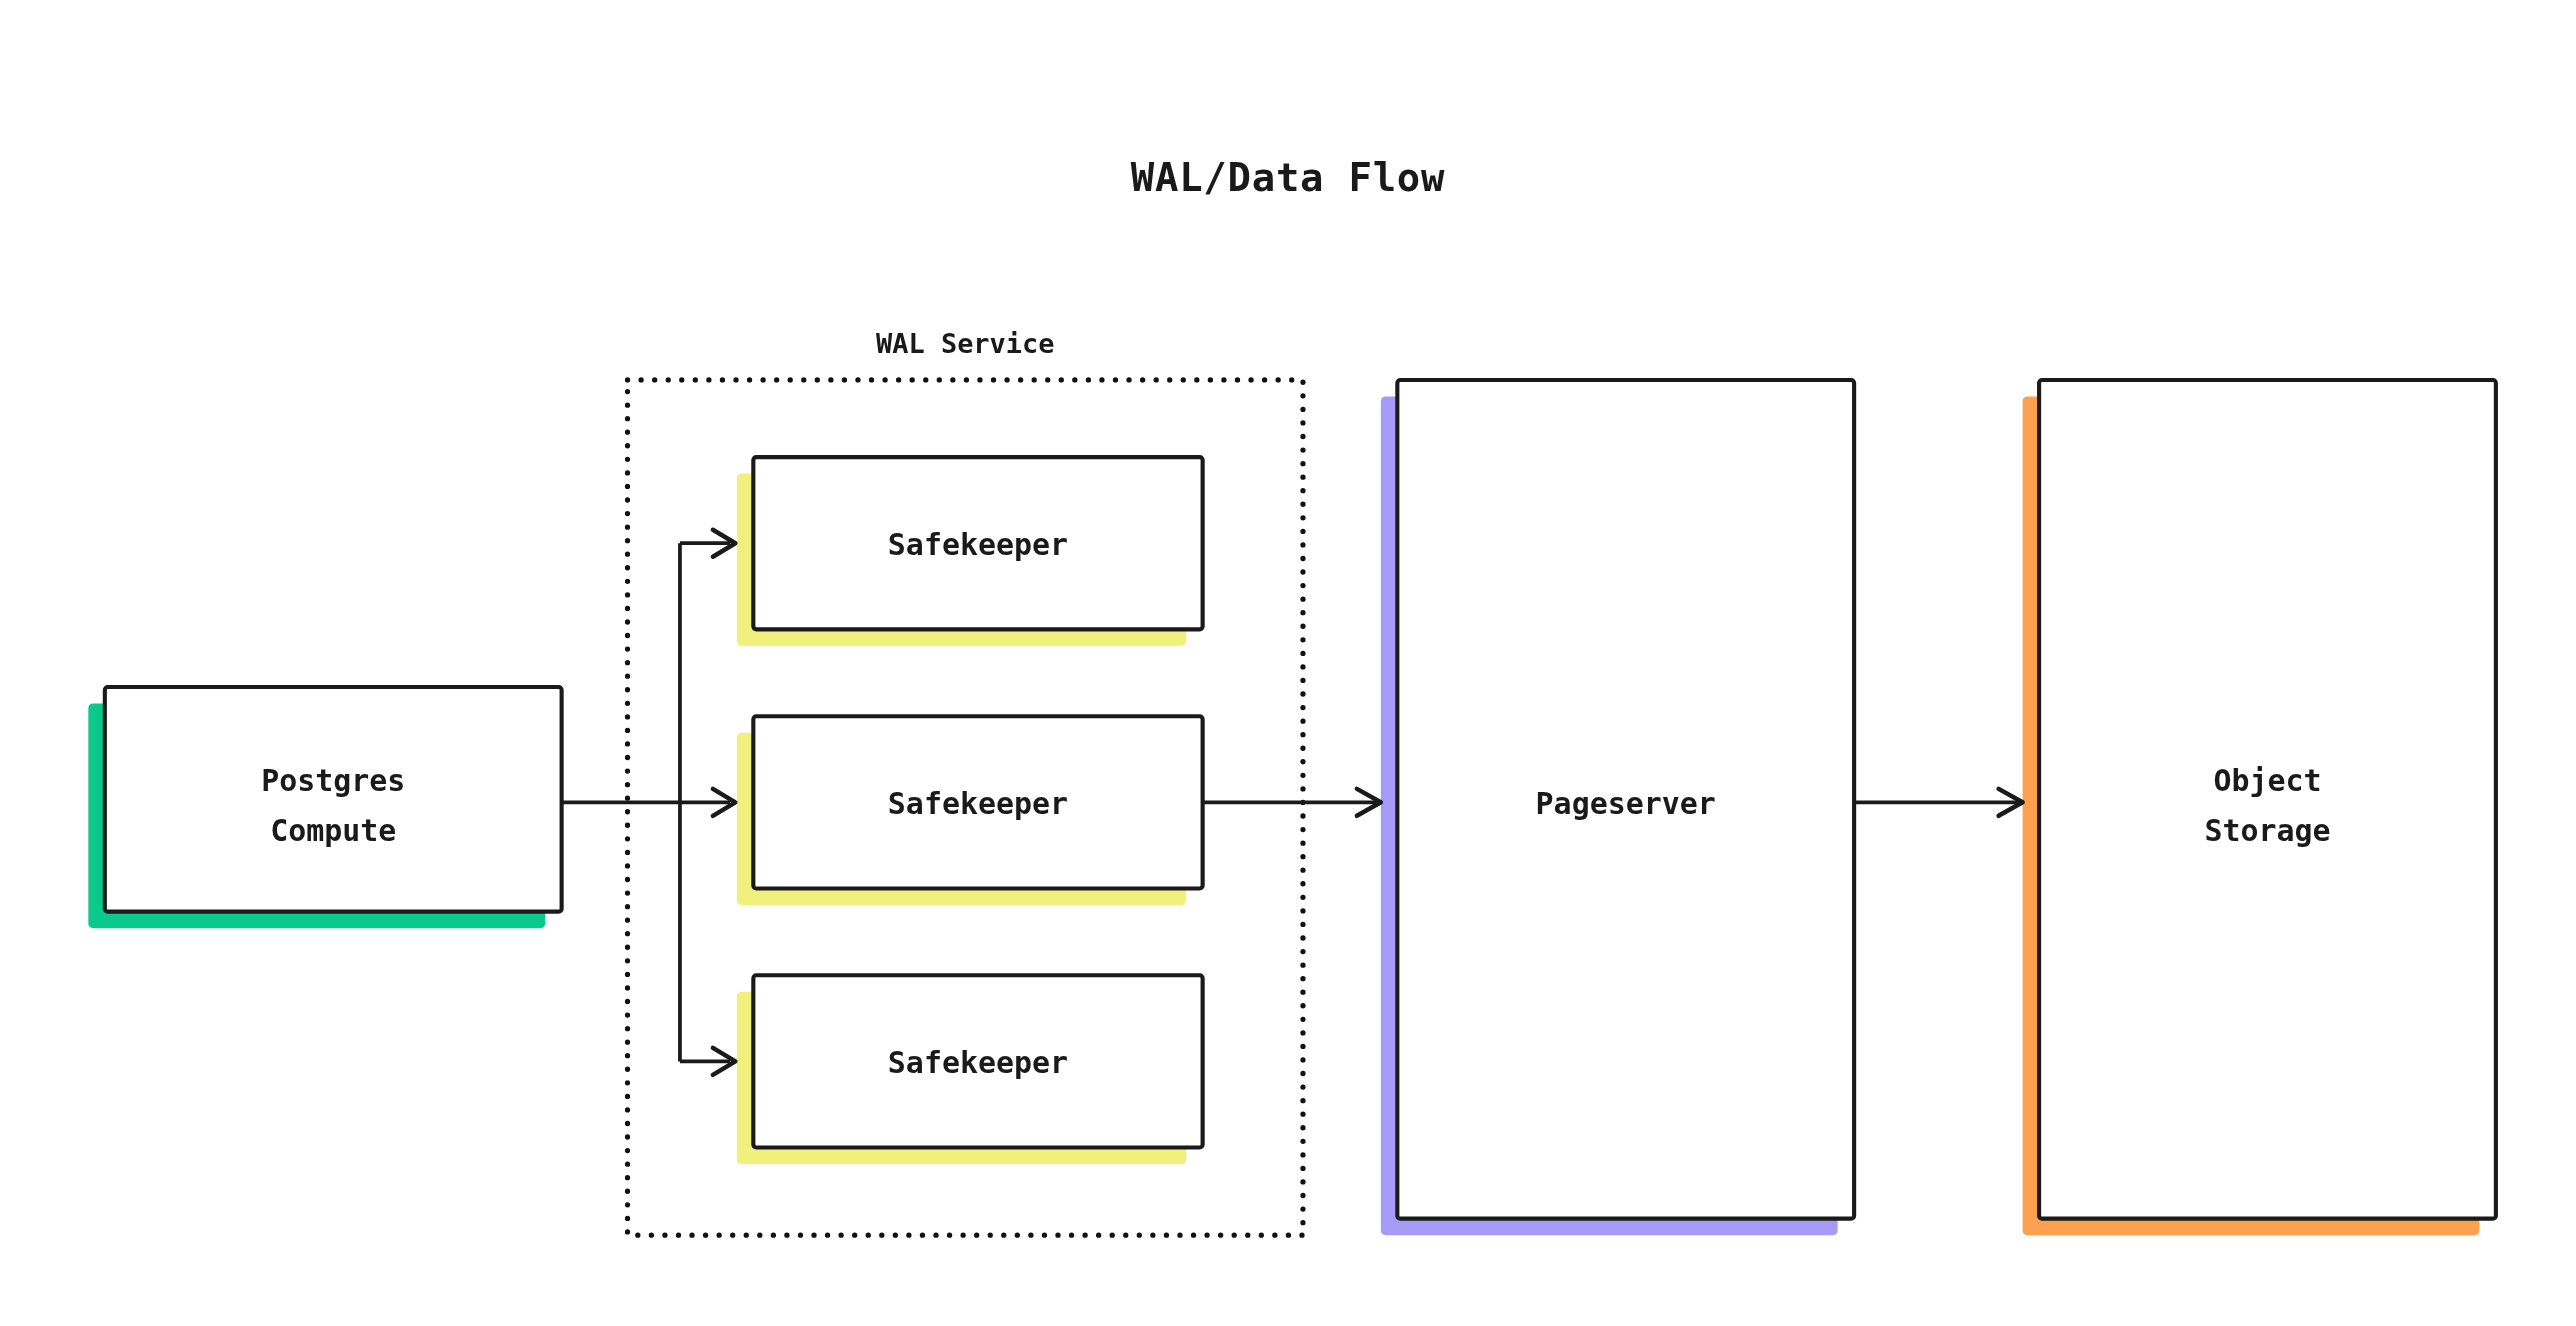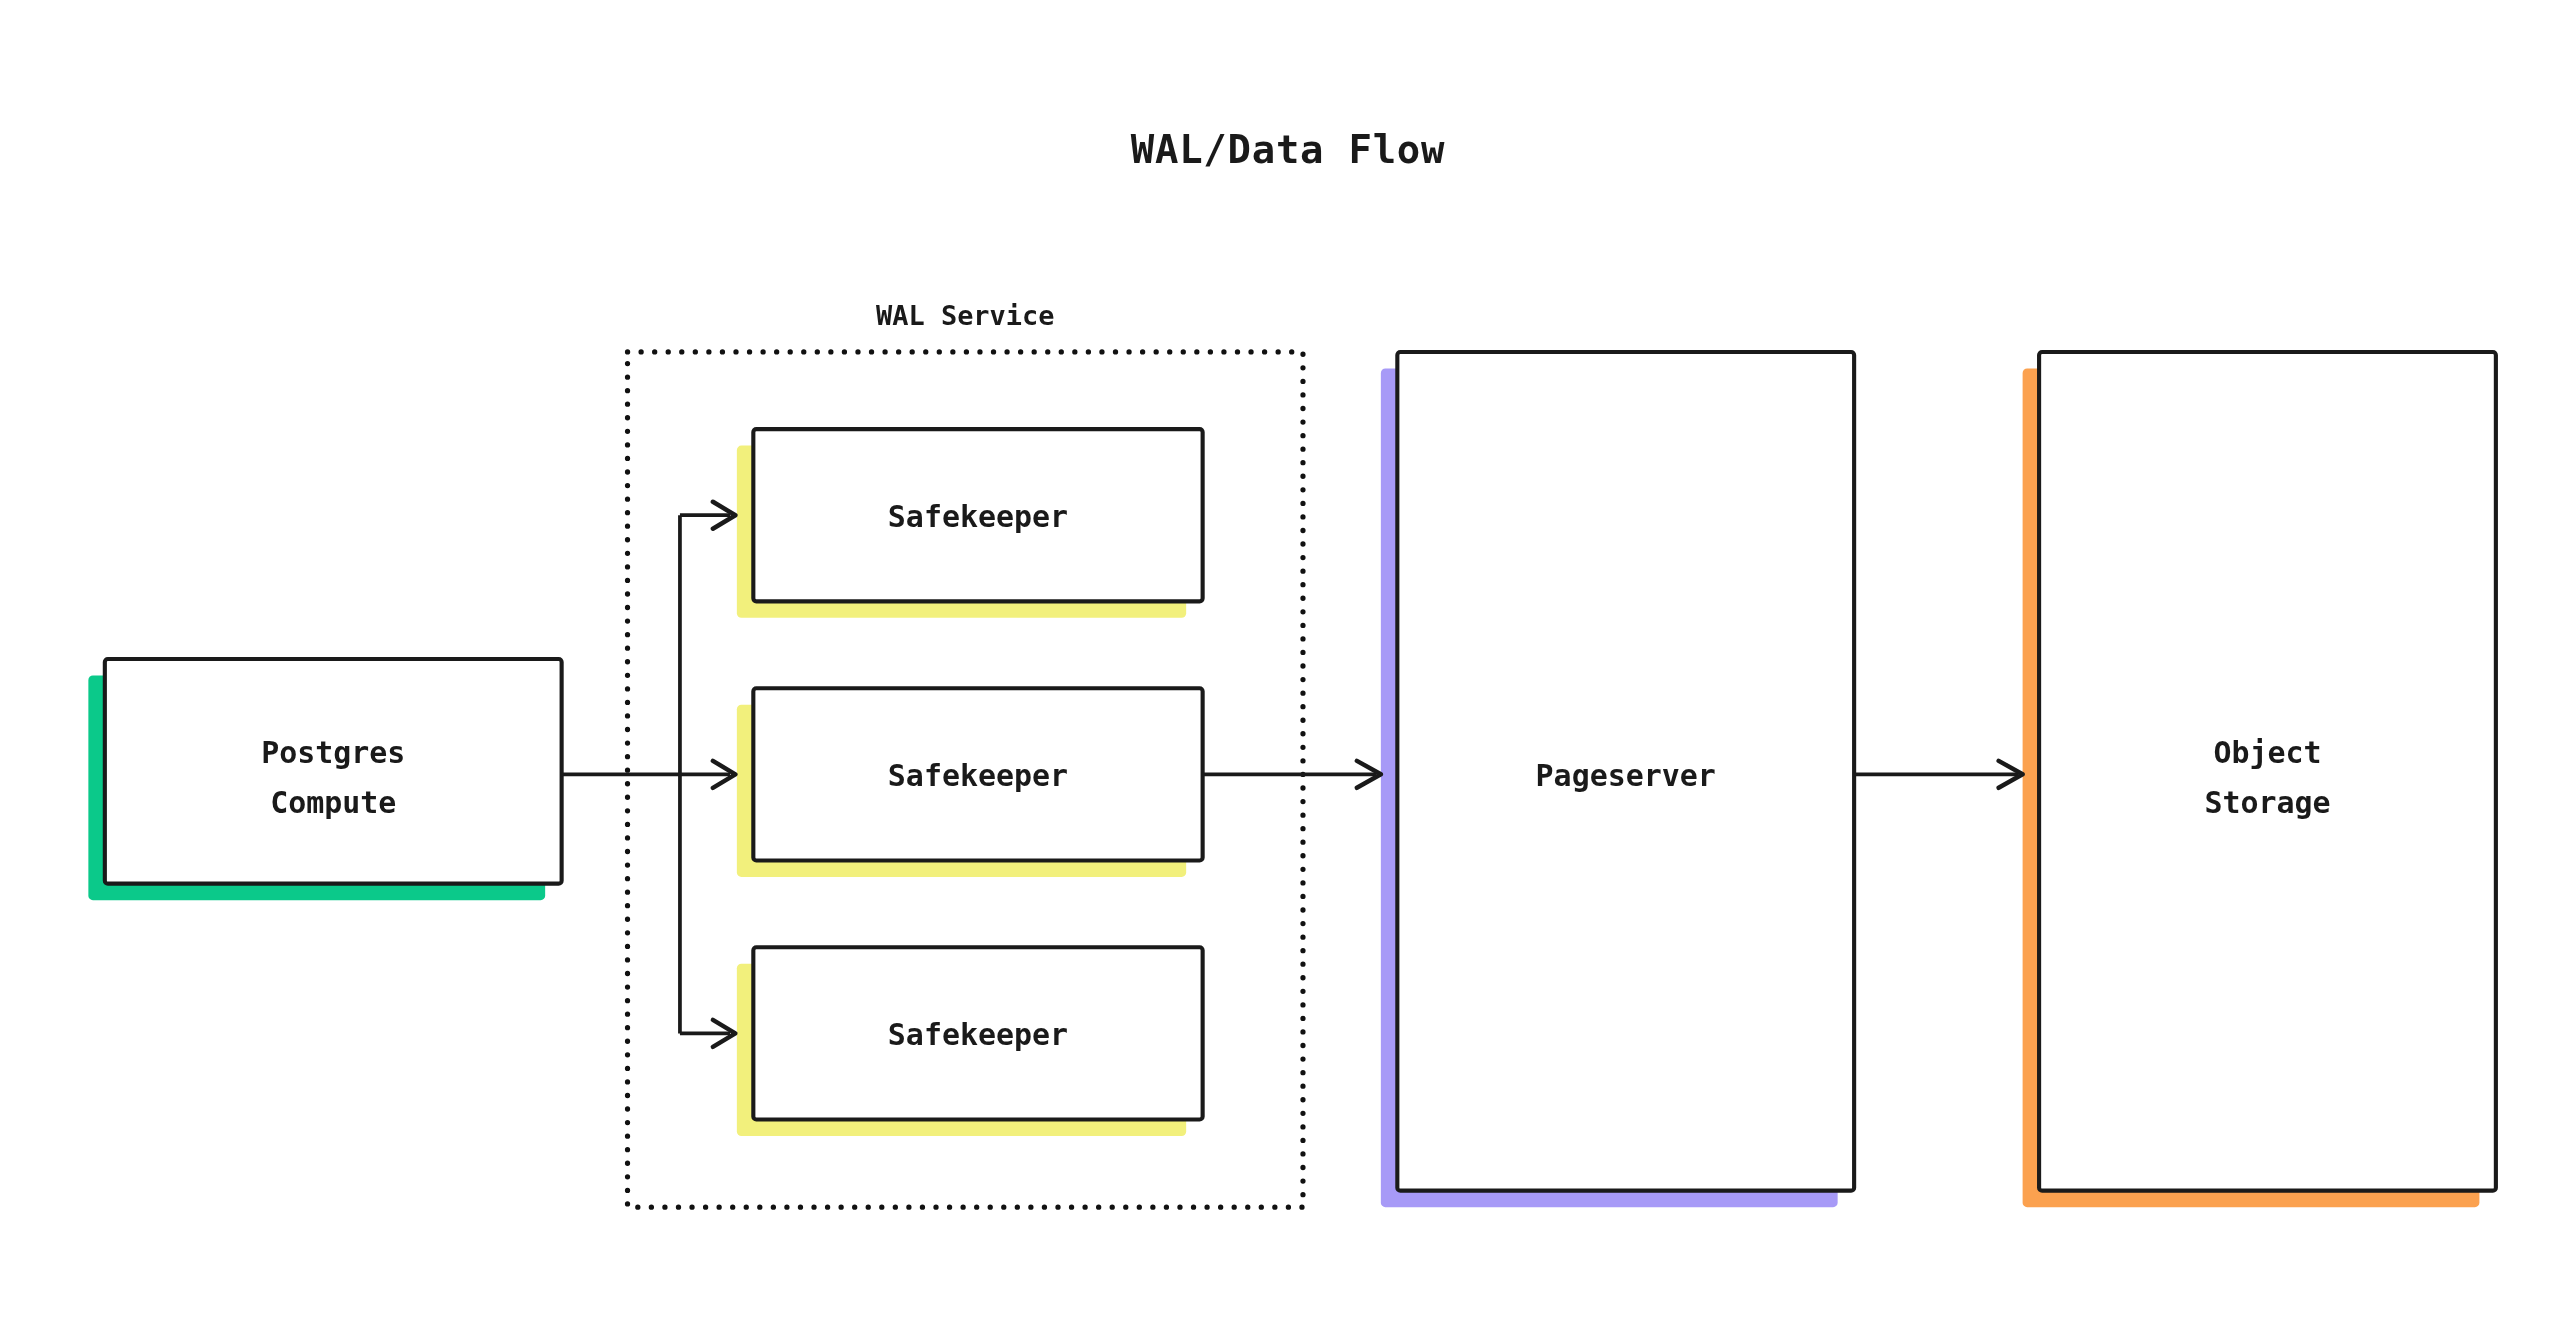--- a/index.html
+++ b/index.html
@@ -10,20 +10,21 @@
   body {
     width: 2576px;
     height: 1327px;
     overflow: hidden;
     font-family: "DejaVu Sans Mono", "Liberation Mono", monospace;
   }
   #diagram-root {
     position: relative;
     width: 2576px;
     height: 1268px;
+    margin-top: 28px;
   }
   svg.canvas {
     position: absolute;
     inset: 0;
     width: 2576px;
     height: 1327px;
     display: block;
   }
   text {
     font-family: "DejaVu Sans Mono", "Liberation Mono", monospace;

